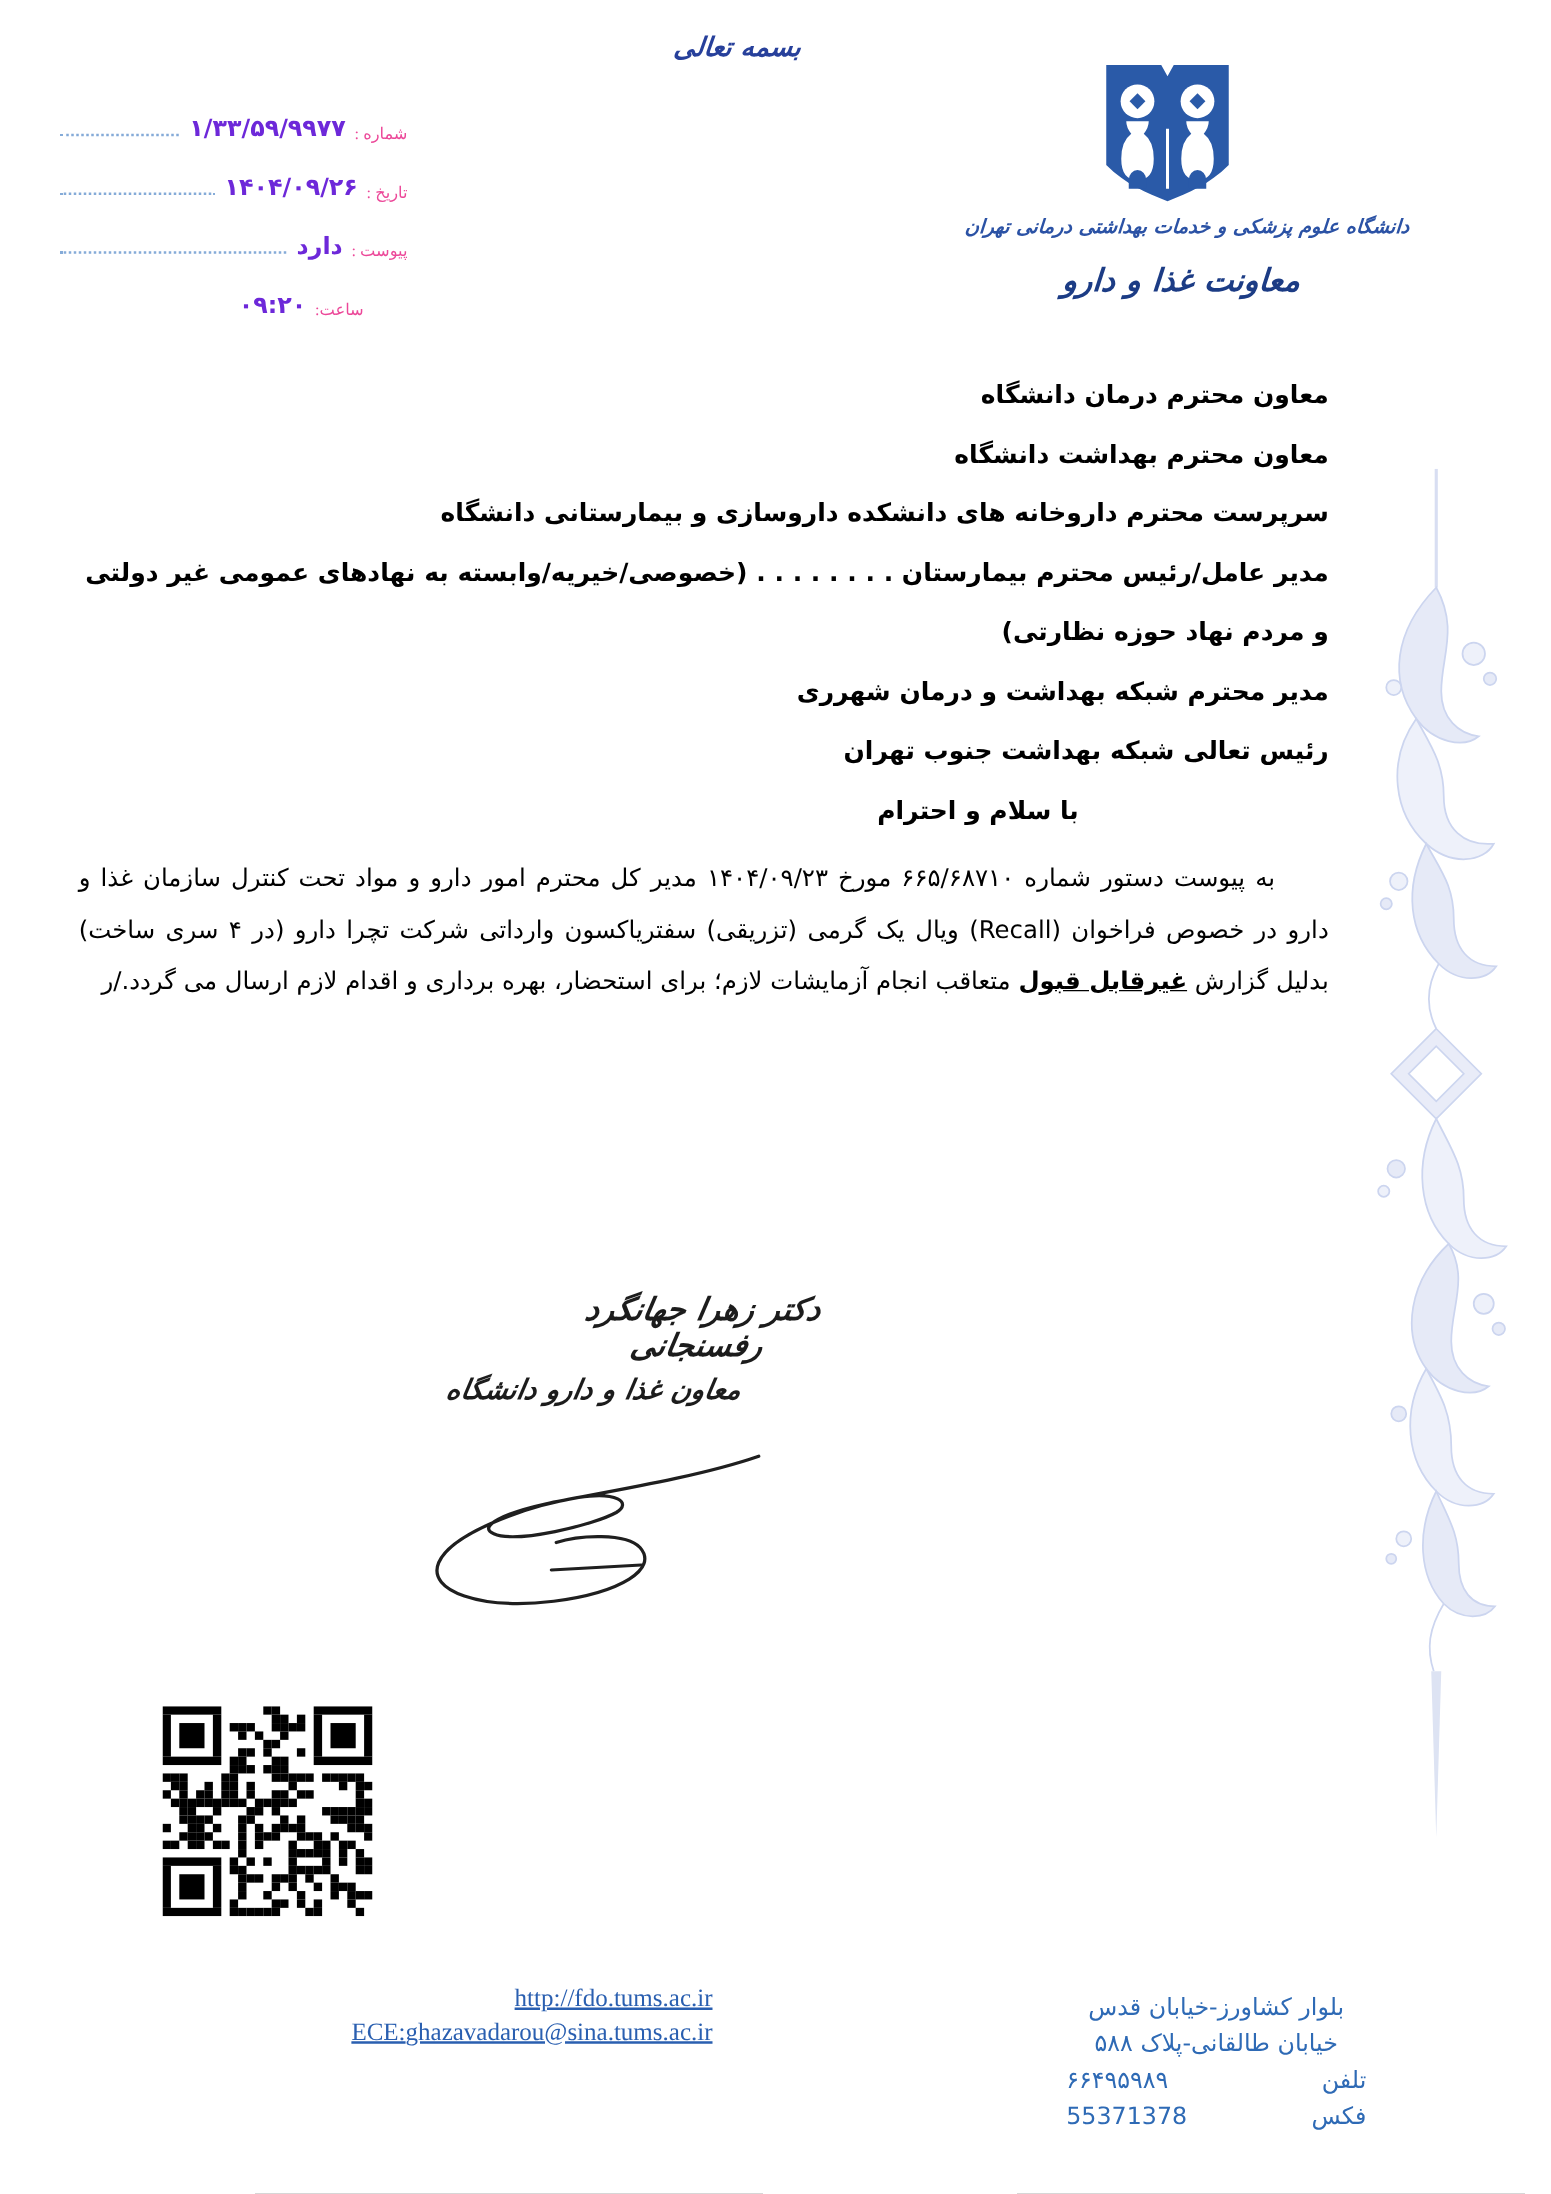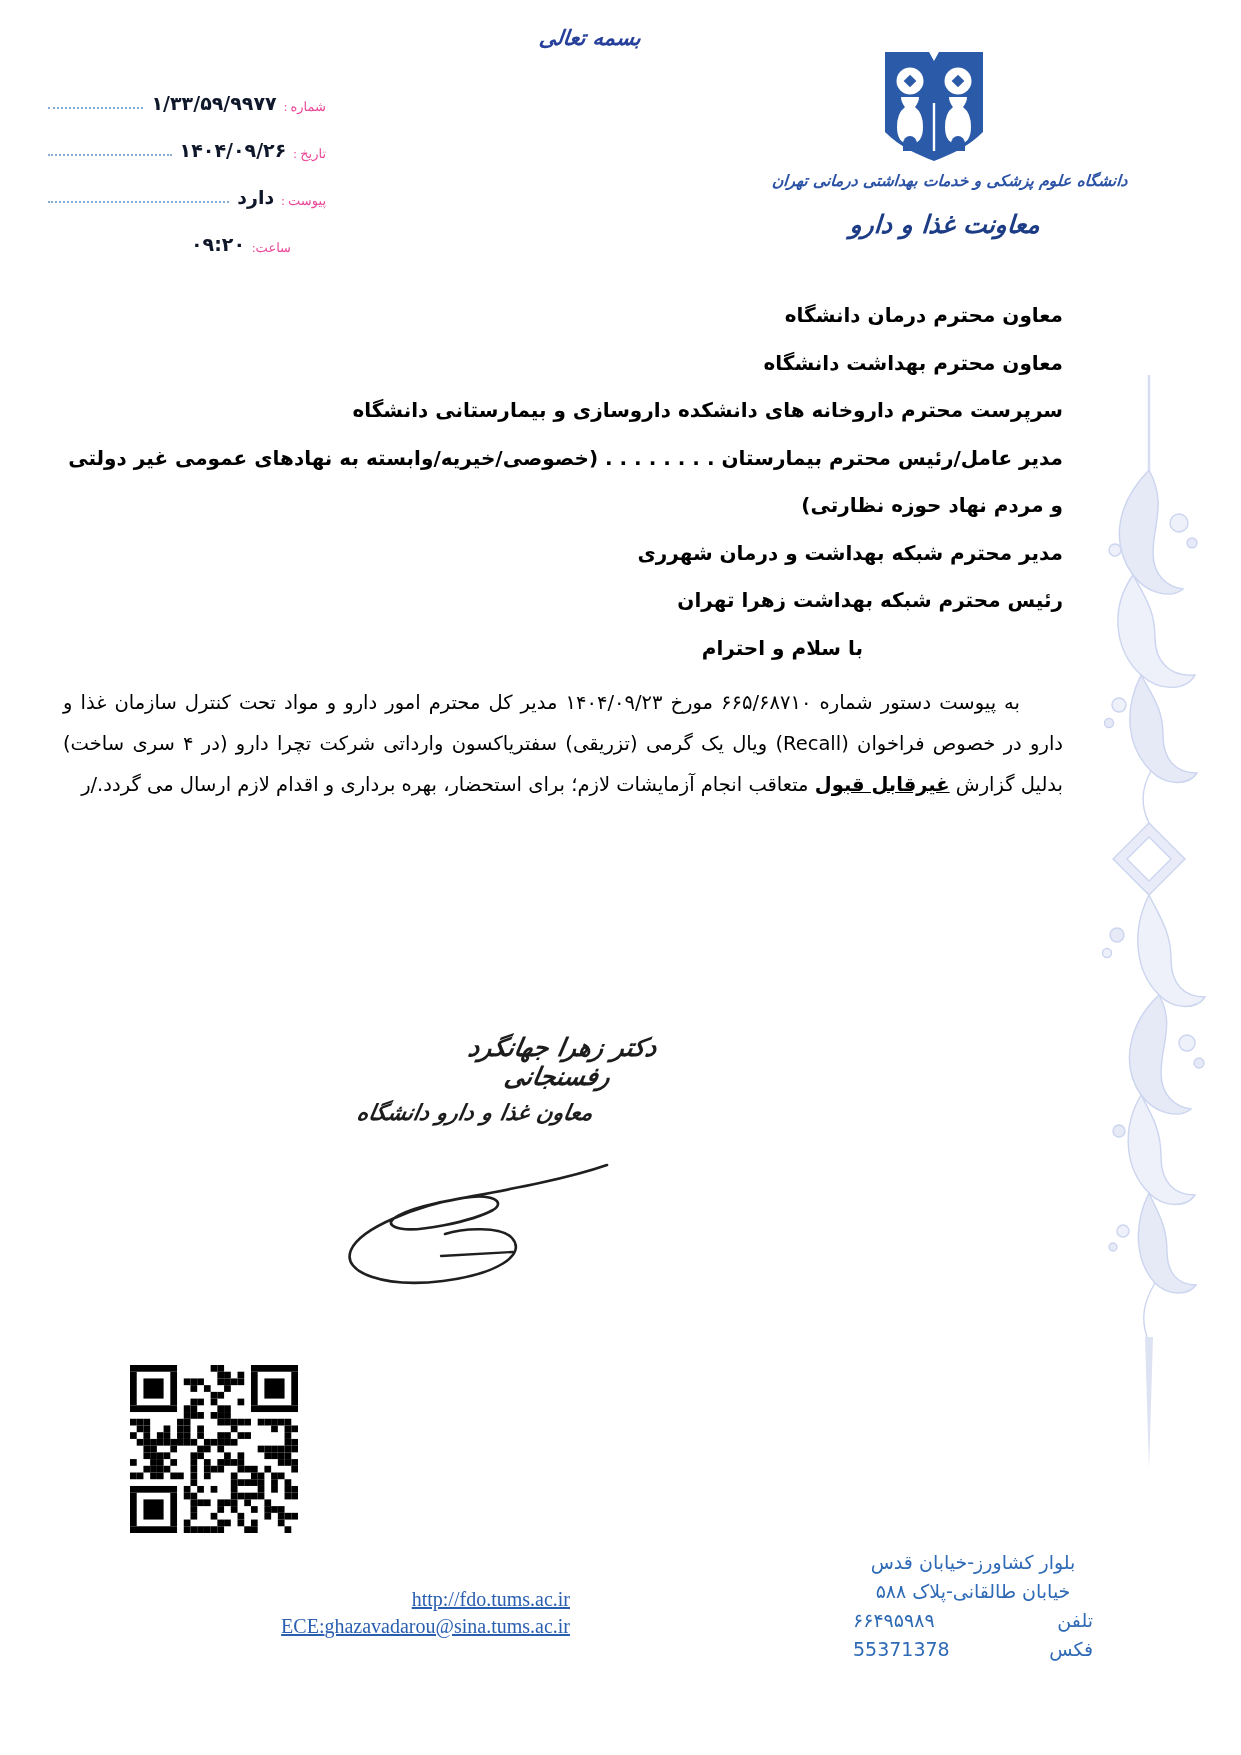--- a/index.html
+++ b/index.html
@@ -11,21 +11,21 @@
   
   .bismillah{
     position:absolute;left:500px;top:26px;width:180px;text-align:center;
     color:#27409b;font-size:21px;font-weight:bold;font-style:italic;
     transform:skewX(-6deg);
   }
   
   .meta{position:absolute;left:48px;top:84px;width:278px;direction:rtl;}
   .meta-row{display:flex;align-items:flex-end;height:30px;margin-bottom:17px;}
   .meta-label{color:#ec4899;font-size:13px;white-space:nowrap;line-height:1.1;font-family:Liberation Serif, serif;}
-  .meta-value{color:#0f172a;font-size:19px;font-weight:bold;white-space:nowrap;margin-right:7px;line-height:1.1;text-align:center;}
+  .meta-value{color:#6d28d9;font-size:19px;font-weight:bold;white-space:nowrap;margin-right:7px;line-height:1.1;text-align:center;}
   .leader{flex:1 1 auto;border-bottom:2px dotted #85abd8;margin:0 8px 5px 0;min-width:20px;}
   .meta-row.no-leader{margin-right:35px;}
   
   .logo{position:absolute;left:878px;top:48px;}
   .university{
     position:absolute;left:772px;top:172px;width:346px;text-align:center;
     color:#2b52a5;font-size:15.5px;font-weight:bold;font-style:italic;white-space:nowrap;
     transform:skewX(-4deg);
   }
   .deputy{
@@ -51,21 +51,21 @@
   .sig-title{
     position:absolute;left:340px;top:1100px;width:270px;text-align:center;
     font-size:22px;font-weight:bold;font-style:italic;color:#1c1c1c;
     transform:skewX(-10deg);
   }
   .sig-scribble{position:absolute;left:325px;top:1125px;}
   
   .qr{position:absolute;left:130px;top:1365px;}
   
   .footer-address{
-    position:absolute;right:148px;top:1548px;width:240px;direction:rtl;
+    position:absolute;right:148px;top:1592px;width:240px;direction:rtl;
     color:#2e6ab5;font-size:19px;
   }
   .addr-line{line-height:29px;white-space:nowrap;text-align:center;}
   .contact-row{display:flex;justify-content:space-between;line-height:29px;}
   .footer-links{
     position:absolute;left:230px;top:1586px;width:340px;text-align:right;
     font-family:"Liberation Serif",serif;font-size:20px;color:#2a5fb0;
   }
   .footer-links .link{color:#2a5fb0;text-decoration:underline;line-height:27px;cursor:pointer;}
   .email-row{white-space:nowrap;}
@@ -123,21 +123,21 @@
   <div class="university">دانشگاه علوم پزشکی و خدمات بهداشتی درمانی تهران</div>
   <div class="deputy">معاونت غذا و دارو</div>
 
   <div class="letter">
     <div id="recipients">
         <div class="recipient-line">معاون محترم درمان دانشگاه</div>
         <div class="recipient-line">معاون محترم بهداشت دانشگاه</div>
         <div class="recipient-line">سرپرست محترم داروخانه های دانشکده داروسازی و بیمارستانی دانشگاه</div>
         <div class="recipient-line">مدیر عامل/رئیس محترم بیمارستان . . . . . . . . (خصوصی/خیریه/وابسته به نهادهای عمومی غیر دولتی و مردم نهاد حوزه نظارتی)</div>
         <div class="recipient-line">مدیر محترم شبکه بهداشت و درمان شهرری</div>
-        <div class="recipient-line">رئیس محترم شبکه بهداشت زهرا تهران</div>
+        <div class="recipient-line">رئیس تعالی شبکه بهداشت جنوب تهران</div>
       </div>
     <div class="salutation">با سلام و احترام</div>
     <div class="paragraph"><span>به پیوست دستور شماره ۶۶۵/۶۸۷۱۰ مورخ ۱۴۰۴/۰۹/۲۳ مدیر کل محترم امور دارو و مواد تحت کنترل سازمان غذا و دارو در خصوص فراخوان (Recall) ویال یک گرمی (تزریقی) سفتریاکسون وارداتی شرکت تچرا دارو (در ۴ سری ساخت) بدلیل گزارش </span><span class="emphasis">غیرقابل قبول</span><span> متعاقب انجام آزمایشات لازم؛ برای استحضار، بهره برداری و اقدام لازم ارسال می گردد./ر</span></div>
   </div>
 
   <div class="sig-name">دکتر زهرا جهانگرد رفسنجانی</div>
   <div class="sig-title">معاون غذا و دارو دانشگاه</div>
   <div class="sig-scribble">
     <svg width="290" height="175" viewBox="0 0 290 175" xmlns="http://www.w3.org/2000/svg" fill="none">
       <path d="M282 40 C 230 58, 150 70, 112 78 C 80 85, 56 96, 70 102 C 88 110, 150 95, 168 85 C 181 77, 168 68, 138 73 C 95 80, 36 102, 26 125 C 16 148, 60 163, 118 156 C 172 149, 202 130, 187 113 C 176 101, 138 103, 120 109" stroke="#1f1f1f" stroke-width="2.6" stroke-linecap="round"></path>

